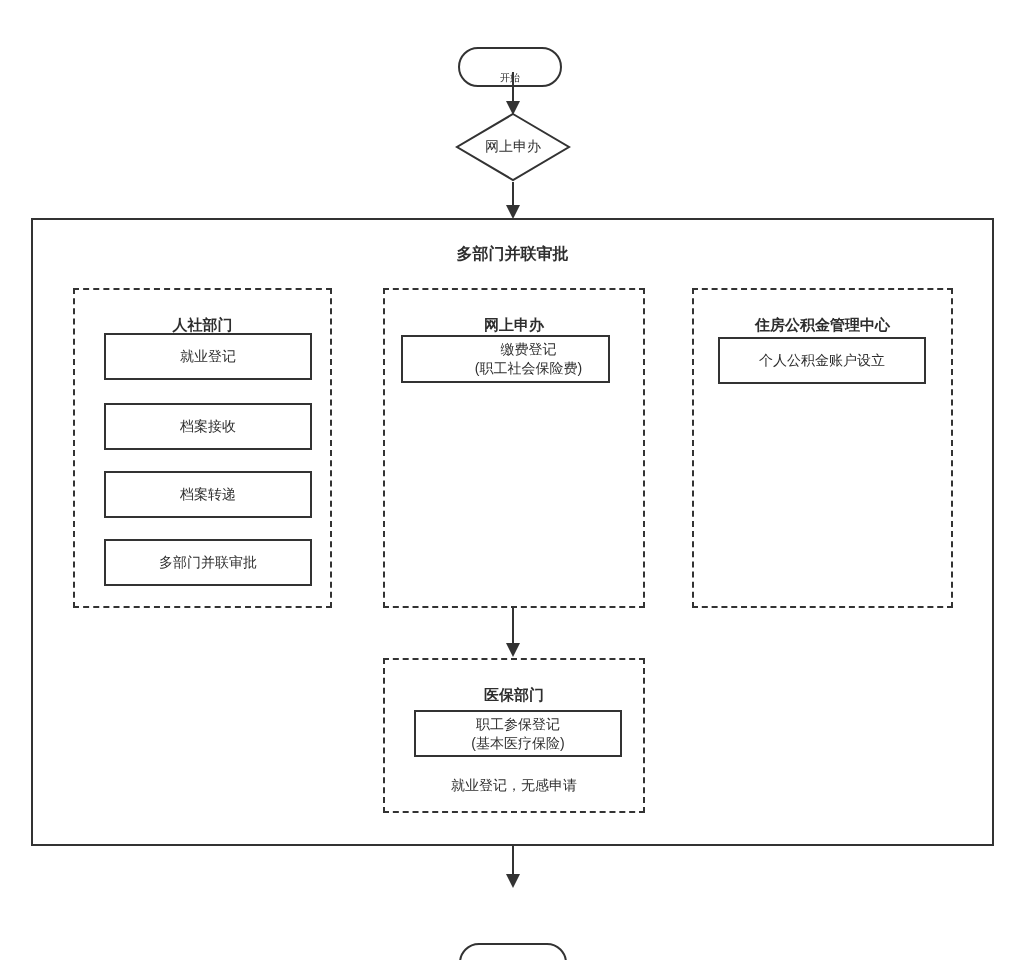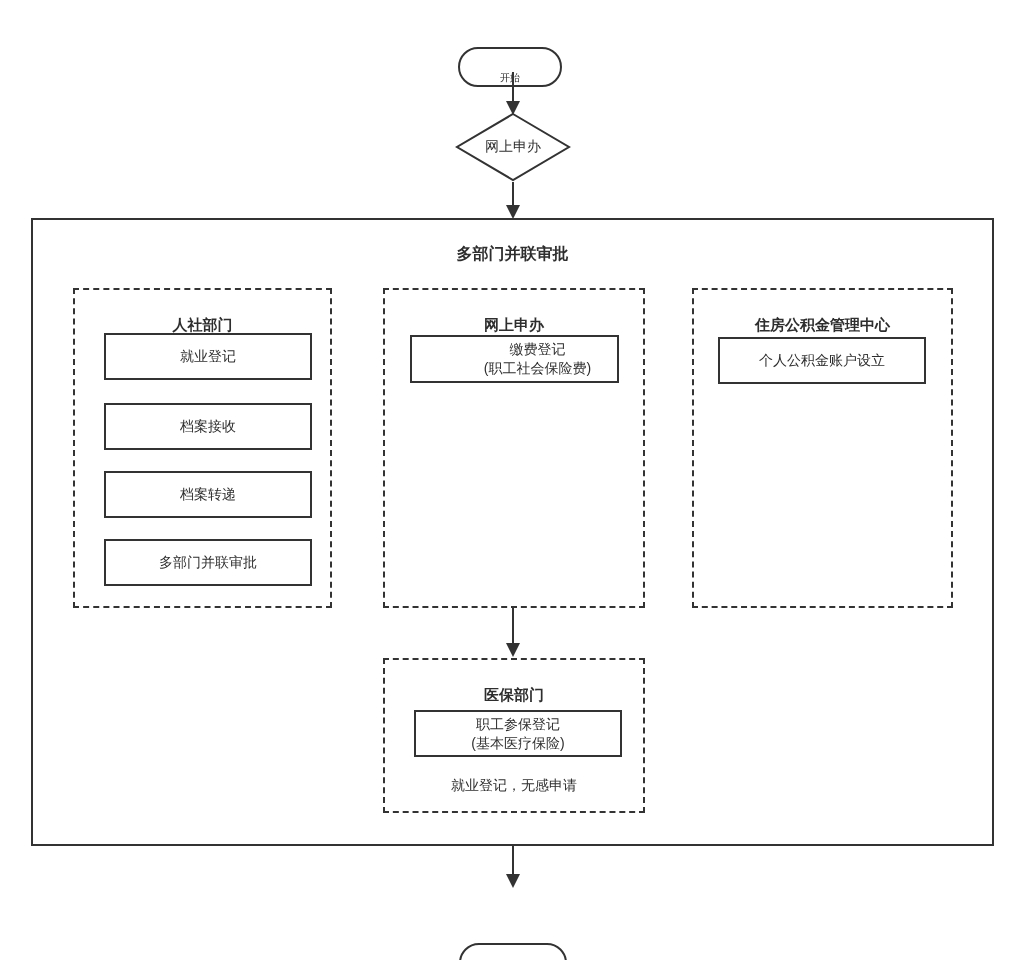--- a/index.html
+++ b/index.html
@@ -138,21 +138,21 @@
     <div class="process" style="left:29px; top:181px; width:208px; height:47px;text-align:center;">
       <span>档案转递</span>
     </div>
     <div class="process" style="left:29px; top:249px; width:208px; height:47px;">
       <span>多部门并联审批</span>
     </div>
   </div>
 
   <div class="dept" style="left:383px; top:288px; width:262px; height:320px;">
     <div class="dept-title">网上申办</div>
-    <div class="process" style="left:25px; top:45px; width:209px; height:48px;padding-left:46px;">
+    <div class="process" style="left:16px; top:45px; width:209px; height:48px;padding-left:46px;">
       <span>缴费登记</span>
       <span>(职工社会保险费)</span>
     </div>
   </div>
 
   <div class="dept" style="left:692px; top:288px; width:261px; height:320px;">
     <div class="dept-title">住房公积金管理中心</div>
     <div class="process" style="left:24px; top:47px; width:208px; height:47px;">
       <span>个人公积金账户设立</span>
     </div>

